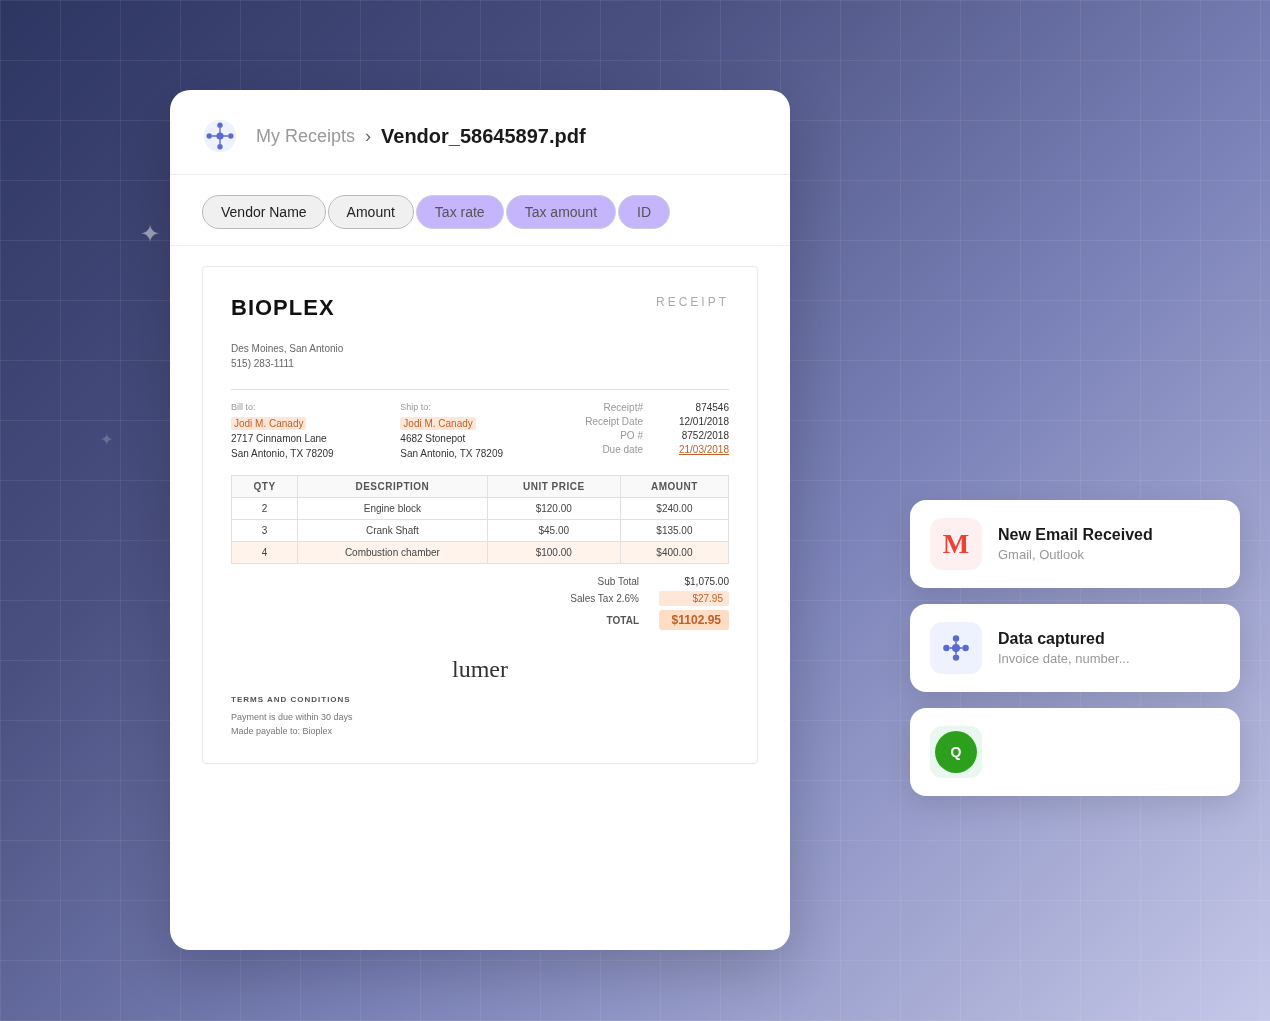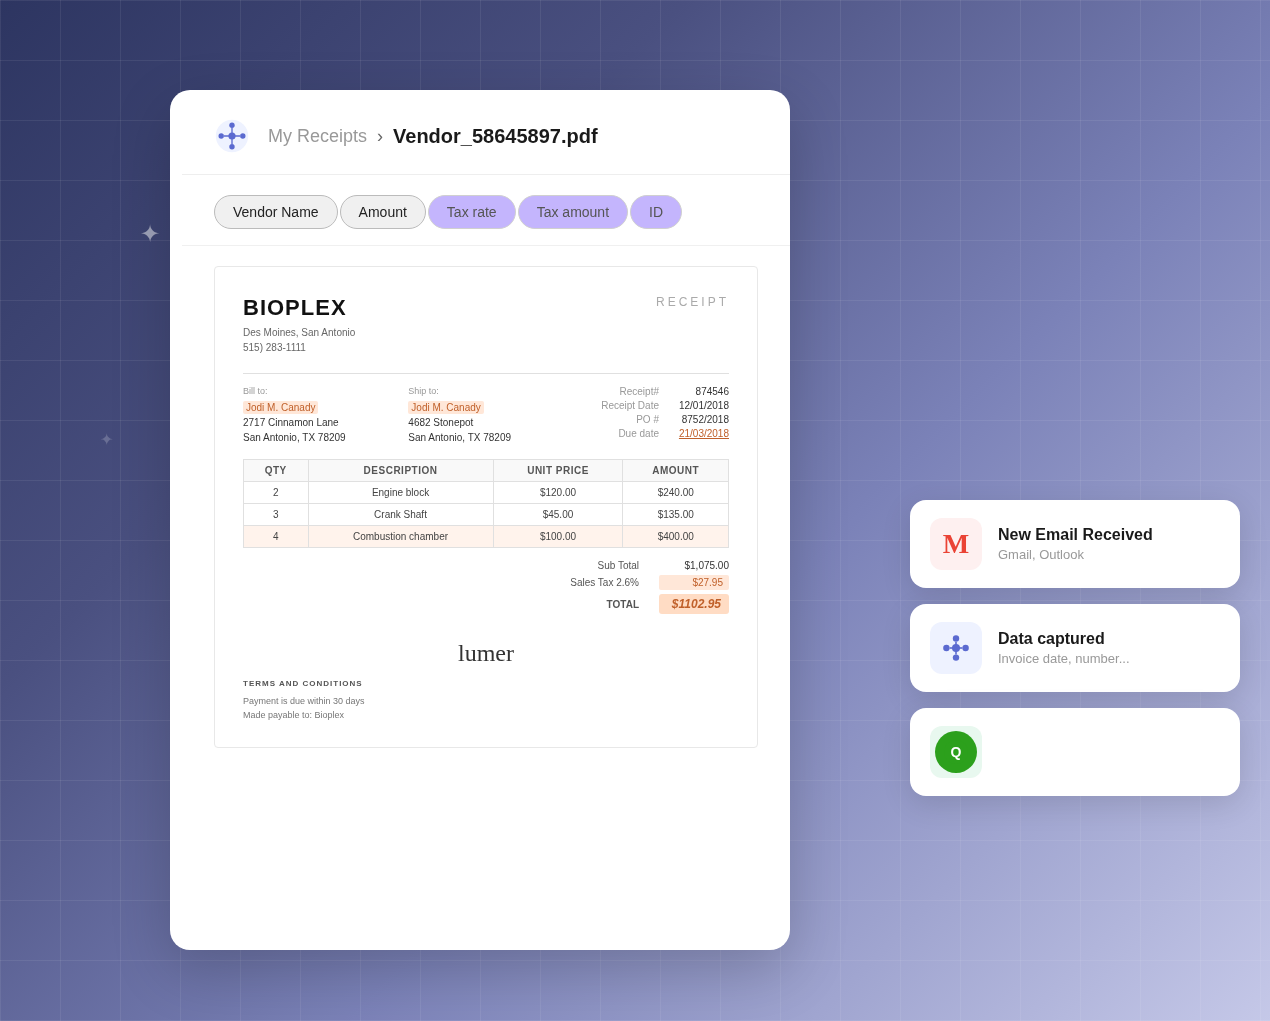--- a/index.html
+++ b/index.html
@@ -35,21 +35,20 @@
     .main-card {
       position: absolute;
       top: 90px;
       left: 170px;
       width: 620px;
       height: 860px;
       background: white;
       border-radius: 20px;
       box-shadow: 0 20px 60px rgba(0,0,0,0.2);
       overflow: hidden;
-      padding-left: 12px;
     }
 
     .card-header {
       padding: 28px 32px 20px;
       border-bottom: 1px solid #eee;
     }
 
     .breadcrumb-row {
       display: flex;
       align-items: center;
@@ -133,21 +132,21 @@
       font-size: 22px;
       font-weight: 900;
       color: #111;
       letter-spacing: 1px;
     }
 
     .company-address {
       font-size: 10px;
       color: #666;
       line-height: 1.5;
-      margin-top: 4px;
+      margin-top: 20px;
     }
 
     .receipt-label-top {
       font-size: 12px;
       letter-spacing: 3px;
       color: #aaa;
       font-weight: 500;
     }
 
     .divider-line {
@@ -183,20 +182,21 @@
       border-radius: 2px;
     }
 
     .receipt-info {
       text-align: right;
     }
 
     .receipt-info .info-row {
       display: flex;
       justify-content: flex-end;
+      gap: 16px;
       margin-bottom: 3px;
       font-size: 10px;
     }
 
     .info-label {
       color: #999;
     }
 
     .info-value {
       color: #333;
@@ -279,21 +279,20 @@
       border-radius: 2px;
     }
 
     .total-value.main-total {
       background: rgba(255, 140, 60, 0.3);
       color: #c0602a;
       padding: 3px 8px;
       border-radius: 3px;
       font-weight: 700;
       font-size: 12px;
-      font-style: italic;
     }
 
     
     .signature {
       text-align: center;
       font-family: 'Brush Script MT', cursive;
       font-size: 24px;
       color: #333;
       margin: 10px 0;
     }

